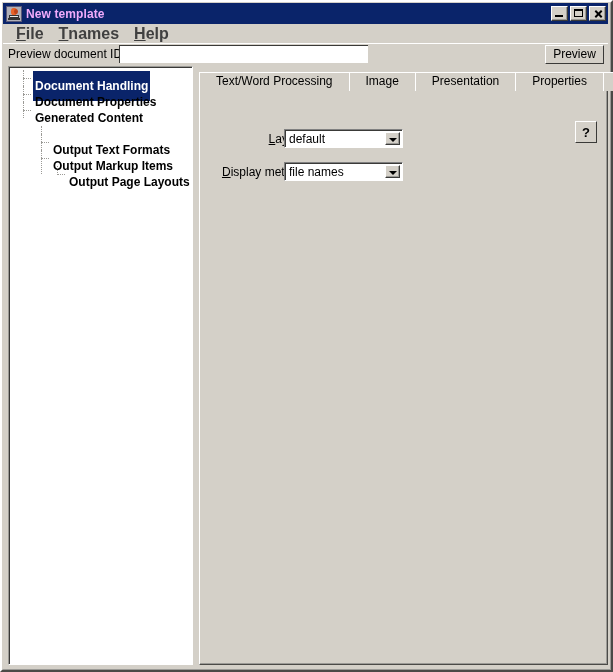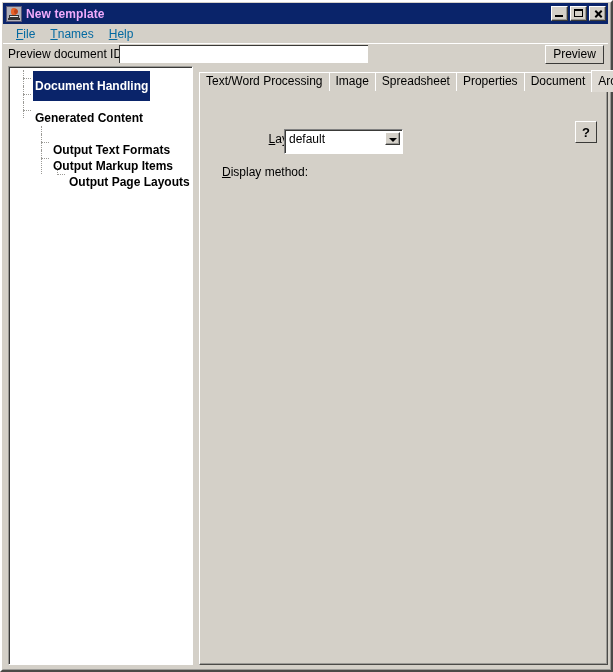--- a/index.html
+++ b/index.html
@@ -148,23 +148,24 @@
     left: 1px; top: 22px;
     width: 605px; height: 19px;
     background: #d4d0c8;
     display: flex;
     align-items: center;
     padding-left: 6px;
     box-sizing: border-box;
   }
   .menuitem {
     padding: 2px 8px 2px 7px;
-    font-size: 12px;
-    color: #0369a1;
-    white-space: nowrap;
+    font-size: 16px;
+    color: #404040;
+    white-space: nowrap;
+    font-weight: bold;
   }
   .mn { text-decoration: underline; }
 
   
   .toolbar {
     position: absolute;
     left: 1px; top: 41px;
     width: 605px; height: 22px;
     background: #d4d0c8;
     box-sizing: border-box;
@@ -310,21 +311,21 @@
     align-items: flex-end;
     z-index: 3;
   }
   .tab {
     height: 19px;
     background: #d4d0c8;
     border-top: 1px solid #ffffff;
     border-left: 1px solid #ffffff;
     border-right: 1px solid #4b4a47;
     box-sizing: border-box;
-    padding: 0 6px;
+    padding: 0 16px;
     font-size: 12px;
     line-height: 17px;
     color: #000;
     white-space: nowrap;
     margin-right: -1px;
     position: relative;
   }
   .tab.selected {
     height: 22px;
     line-height: 20px;
@@ -357,21 +358,21 @@
 
   
   .field-label {
     position: absolute;
     font-size: 12px;
     text-align: right;
     white-space: nowrap;
   }
   .combo {
     position: absolute;
-    height: 25px;
+    height: 19px;
     background: #ffffff;
     box-sizing: border-box;
     border-top: 1px solid #808080;
     border-left: 1px solid #808080;
     border-right: 1px solid #ffffff;
     border-bottom: 1px solid #ffffff;
   }
   .combo .deep2 {
     position: absolute;
     left: 0; top: 0; right: 0; bottom: 0;
@@ -476,20 +477,21 @@
     <div class="deep"></div>
     <div class="tree-inner" id="tree-inner">
         <div class="tnode selected" style="top: 1px; position: absolute; left: 0px; right: 0px;">
           <div class="tdots" style="left: 12px; top: 8px; width: 8px;"></div>
           <div class="tdotsv" style="left: 12px; top: 0px; height: 16px;"></div>
           <span class="tlabel" style="left: 22px;">Document Handling</span>
         </div>
         <div class="tnode" style="top: 17px; position: absolute; left: 0px; right: 0px;">
           <div class="tdots" style="left: 12px; top: 8px; width: 8px;"></div>
           <div class="tdotsv" style="left: 12px; top: 0px; height: 16px;"></div>
+          <span class="tlabel" style="left: 22px;">Document Properties</span>
         </div>
         <div class="tnode" style="top: 33px; position: absolute; left: 0px; right: 0px;">
           <div class="tdots" style="left: 12px; top: 8px; width: 8px;"></div>
           <div class="tdotsv" style="left: 12px; top: 0px; height: 16px;"></div>
           <span class="tlabel" style="left: 22px;">Generated Content</span>
         </div>
         <div class="tnode" style="top: 65px; position: absolute; left: 0px; right: 0px;">
           <div class="tdots" style="left: 30px; top: 8px; width: 8px;"></div>
           <div class="tdotsv" style="left: 30px; top: 0px; height: 16px;"></div>
           <span class="tlabel" style="left: 40px;">Output Text Formats</span>
@@ -518,27 +520,35 @@
       <div class="combo" style="left:84px; top:38px; width:119px;">
         <div class="deep2"></div>
         <div class="ctext">default</div>
         <div class="carrow">
             <span class="in3"></span>
             <span class="tri"></span>
           </div>
       </div>
 
       <div class="field-label" style="left:-3px; top:74px; width:111px;"><span class="mn">D</span><span>isplay method:</span></div>
+      <div class="combo" style="left:84px; top:71px; width:119px;">
+        <div class="deep2"></div>
+        <div class="ctext">file names</div>
+        <div class="carrow">
+            <span class="in3"></span>
+            <span class="tri"></span>
+          </div>
+      </div>
 
       <button class="helpbtn" style="right:10px; top:30px;">?</button>
     </div>
 
     <div class="tabstrip" id="tabstrip">
         <div class="tab"><span>Text/Word Processing</span></div>
         <div class="tab"><span>Image</span></div>
-        <div class="tab"><span>Spreadsheet</span></div>
+        <div class="tab"><span>Presentation</span></div>
         <div class="tab"><span>Properties</span></div>
         <div class="tab"><span>Document</span></div>
         <div class="tab selected"><span>Archive</span></div>
       </div>
   </div>
 
 </div>
 
 </body></html>

